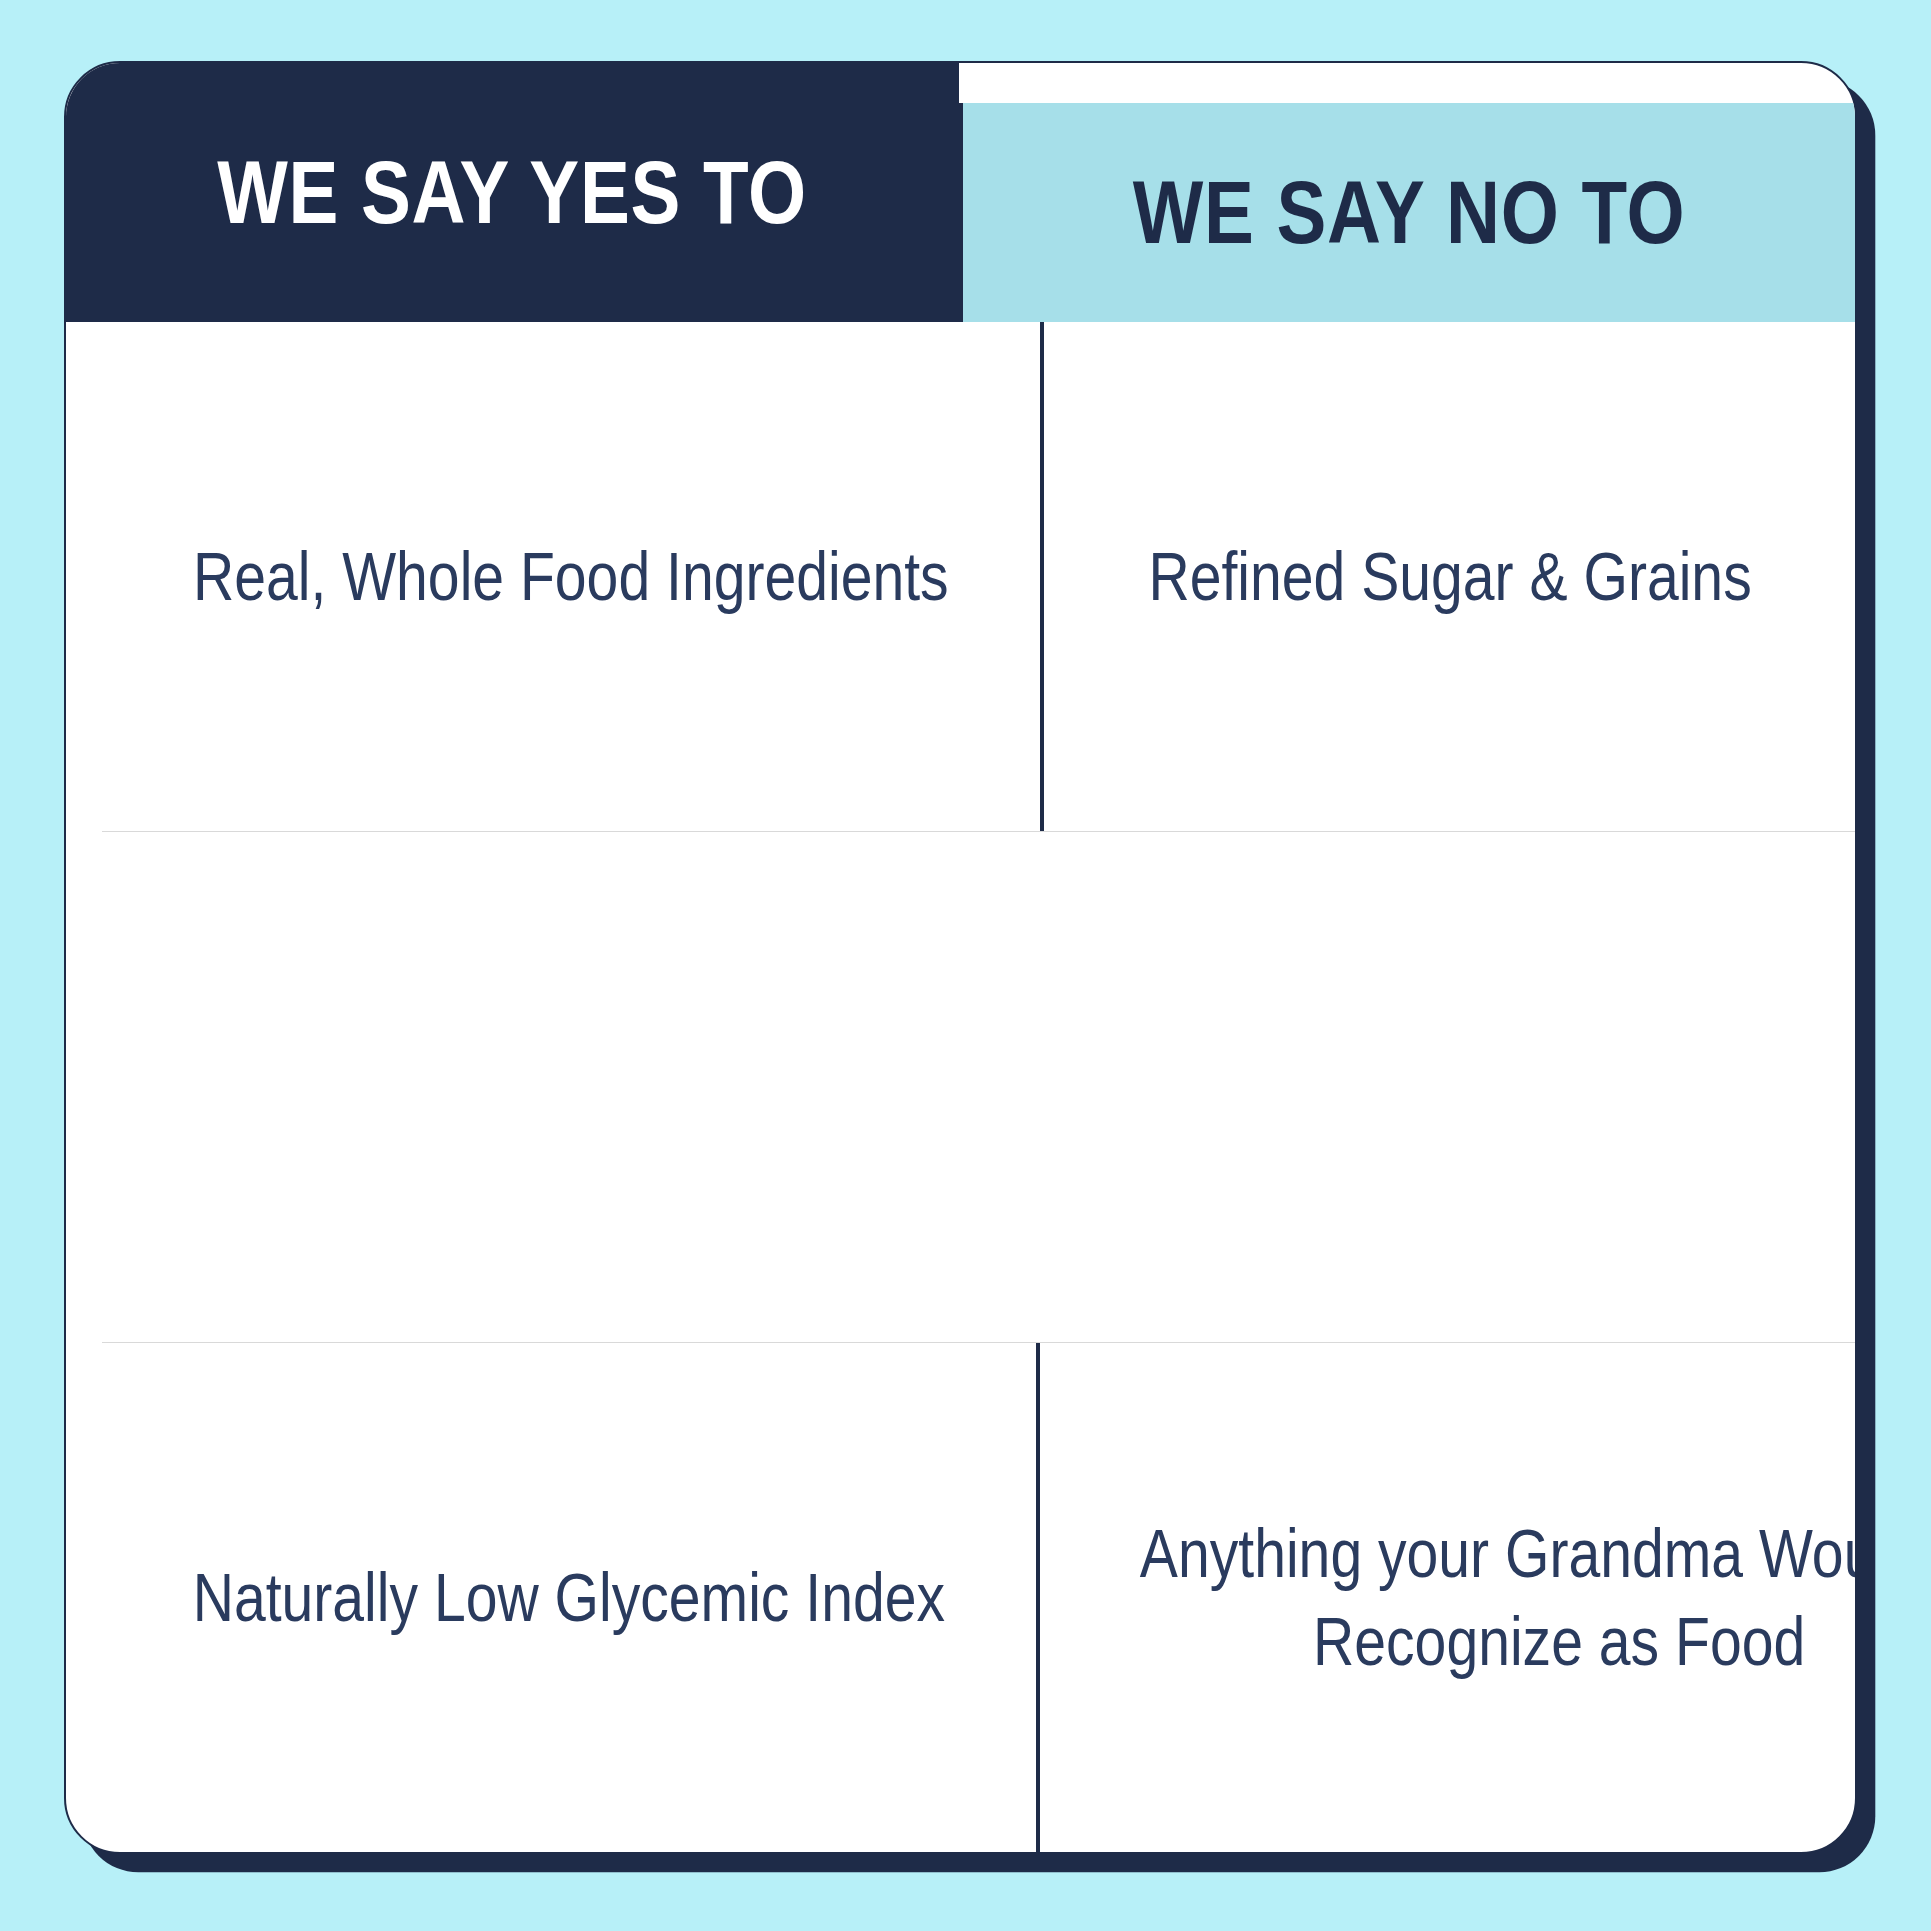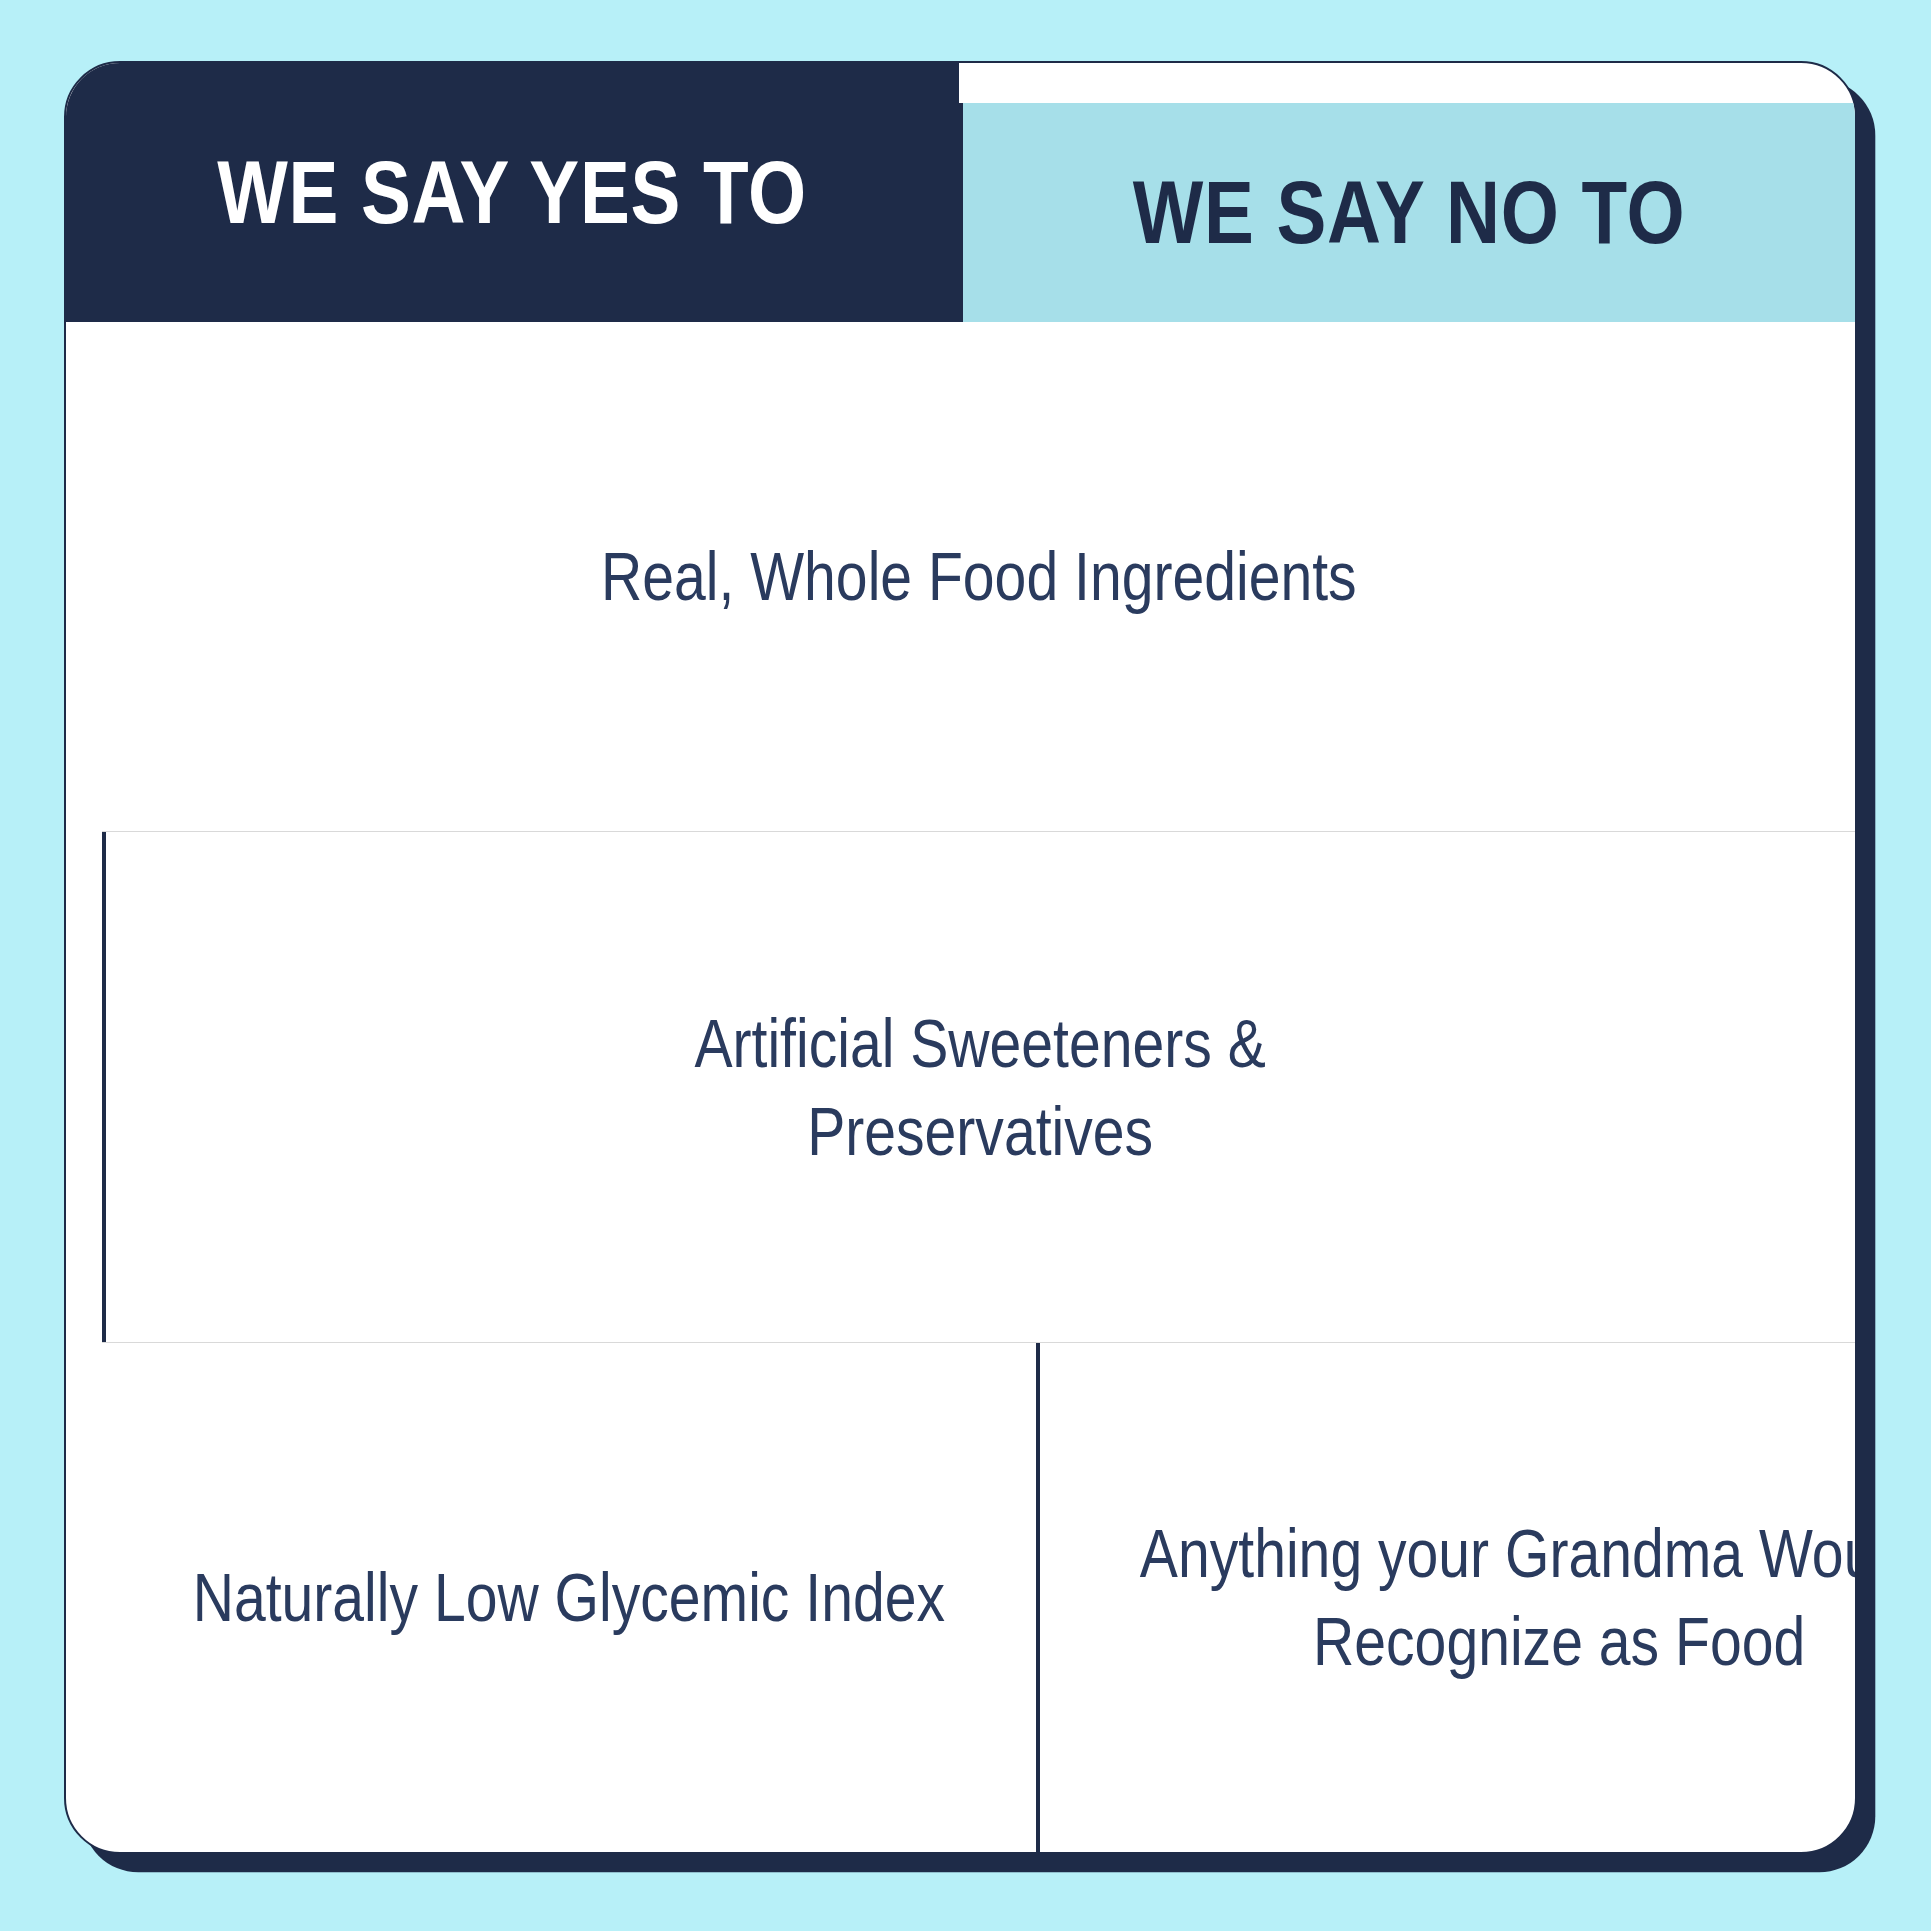--- a/index.html
+++ b/index.html
@@ -111,28 +111,27 @@
         <span class="htext">WE SAY NO TO</span>
       </div>
     </div>
 
     <div class="tbody">
 
       <div class="row">
         <div class="cell yes">
           <span class="ctext">Real, Whole Food Ingredients</span>
         </div>
+        <div class="cell no">
+          <span class="ctext">Refined Sugar &amp; Grains</span>
+        </div>
       </div>
 
 
       <div class="row">
-        <div class="cell no">
-          <span class="ctext">Artificial Sweeteners &amp;
-Preservatives</span>
-        </div>
       </div>
 
 
       <div class="row">
         <div class="cell yes">
           <span class="ctext">Naturally Low Glycemic Index</span>
         </div>
         <div class="cell no">
           <span class="ctext">Anything your Grandma Wouldn't
 Recognize as Food</span>

